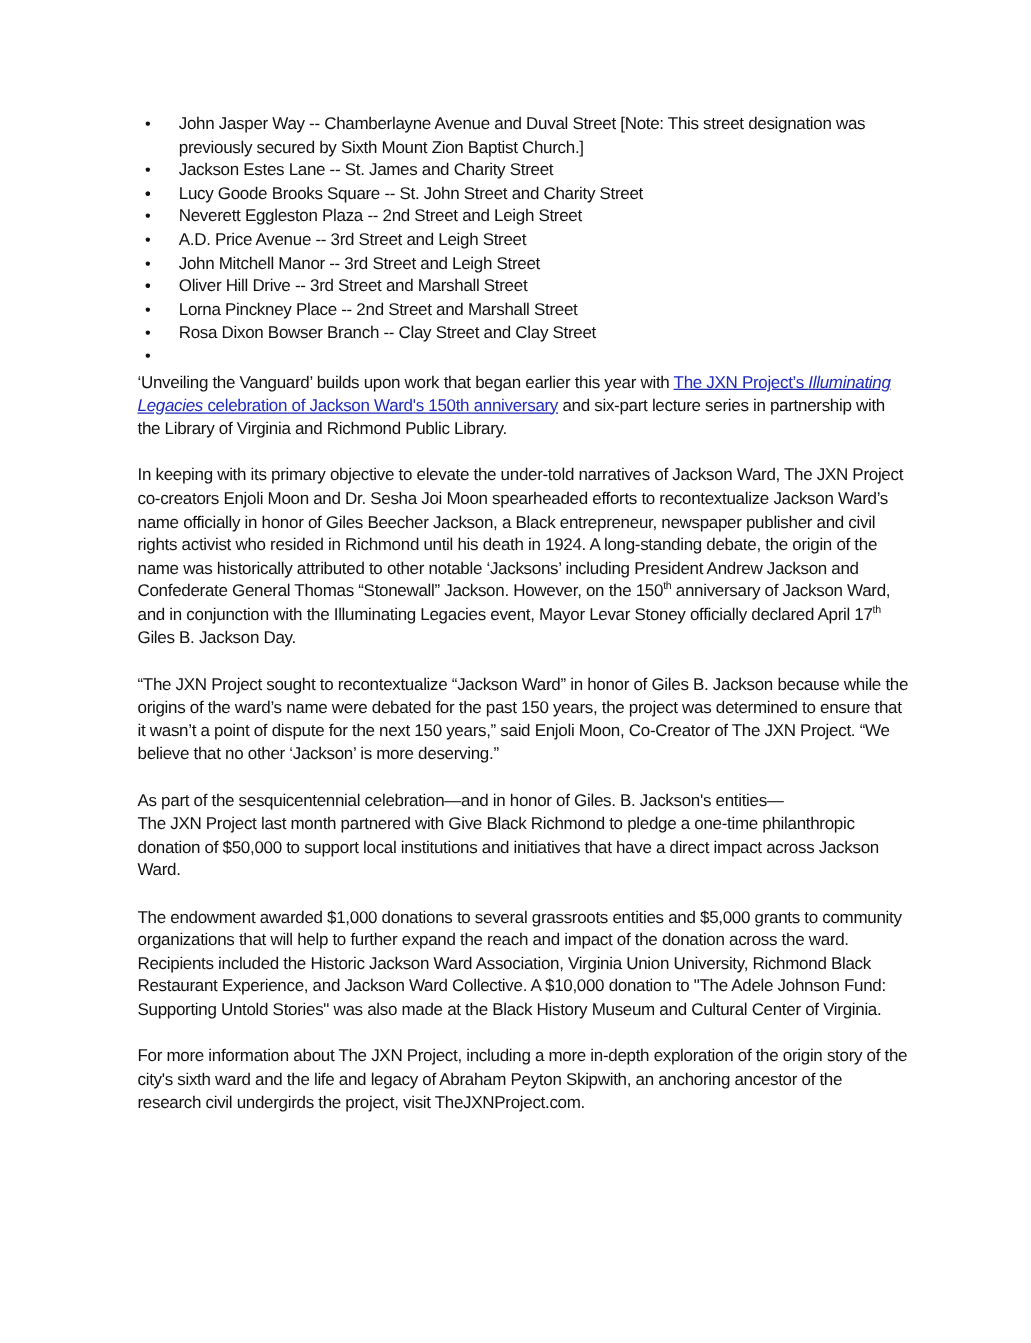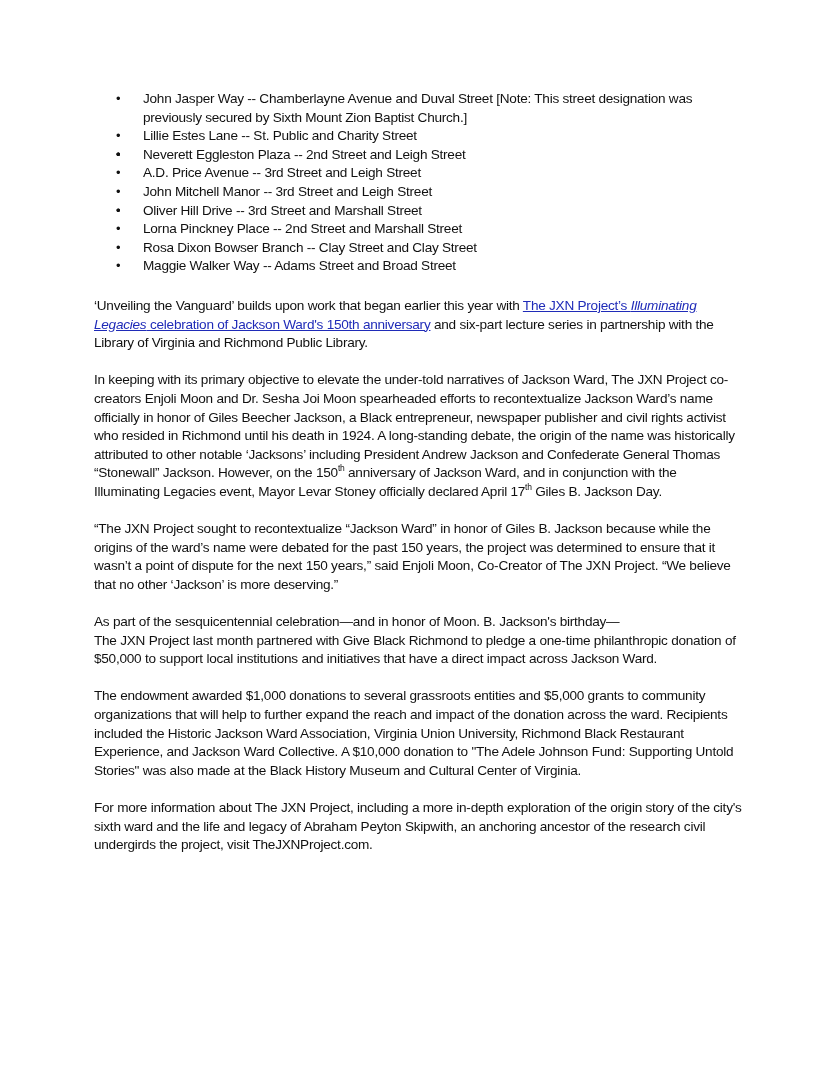--- a/index.html
+++ b/index.html
@@ -8,47 +8,48 @@
     font-family: "Liberation Sans", sans-serif;
     color: #111111;
   }
   .page { position: absolute; left: 94px; top: 90px; width: 650px; }
   .doc-text { font-size: 13.6px; line-height: 18.6px; letter-spacing: -0.25px; }
   ul.bullets { list-style: none; margin: 0; padding: 0; }
   ul.bullets li { position: relative; padding-left: 49px; }
   ul.bullets li .bullet {
     position: absolute; left: 22px; top: 0; font-size: 13px;
   }
-  p { margin: 0; }
+  p { margin: 16px; }
   .para { margin-top: 18.6px; }
   .para-first { margin-top: 21px; }
   a.doc-link { color: #1f2bb8; text-decoration: underline; }
   a.doc-link em { font-style: italic; }
   sup { font-size: 8.5px; line-height: 0; vertical-align: super; text-align: center; }
 </style>
 </head>
 <body>
 
 <div class="page doc-text">
 
   <ul class="bullets">
     <li>
       <span class="bullet">•</span>
       <span>John Jasper Way -- Chamberlayne Avenue and Duval Street [Note: This street designation was</span>
       <span>previously secured by Sixth Mount Zion Baptist Church.]</span>
     </li>
     <li>
       <span class="bullet">•</span>
-      <span>Lillie Estes Lane -- St. Public and Charity Street</span>
+      <span>Jackson Estes Lane -- St. James and Charity Street</span>
     </li>
     <li>
       <span class="bullet">•</span>
     </li>
     <li>
       <span class="bullet">•</span>
+      <span>Lucy Goode Brooks Square -- St. John Street and Charity Street</span>
     </li>
     <li>
       <span class="bullet">•</span>
       <span>Neverett Eggleston Plaza -- 2nd Street and Leigh Street</span>
     </li>
     <li>
       <span class="bullet">•</span>
       <span>A.D. Price Avenue -- 3rd Street and Leigh Street</span>
     </li>
     <li>
@@ -65,29 +66,28 @@
     <li>
       <span class="bullet">•</span>
       <span>Lorna Pinckney Place -- 2nd Street and Marshall Street</span>
     </li>
     <li>
       <span class="bullet">•</span>
       <span>Rosa Dixon Bowser Branch -- Clay Street and Clay Street</span>
     </li>
     <li>
       <span class="bullet">•</span>
-      <span>Maggie Walker Way -- Adams Street and Broad Street</span>
     </li>
   </ul>
 
   <p class="para-first"><span> ‘Unveiling the Vanguard’ builds upon work that began earlier this year with </span><a class="doc-link" href="#" style="color: rgb(31, 43, 184);"><span>The JXN Project’s </span><em>Illuminating Legacies</em><span> celebration of Jackson Ward's 150th anniversary</span></a><span> and six-part lecture series in partnership with the Library of Virginia and Richmond Public Library.</span></p>
 
   <p class="para"><span>In keeping with its primary objective to elevate the under-told narratives of Jackson Ward, The JXN Project co-creators Enjoli Moon and Dr. Sesha Joi Moon spearheaded efforts to recontextualize Jackson Ward’s name officially in honor of Giles Beecher Jackson, a Black entrepreneur, newspaper publisher and civil rights activist who resided in Richmond until his death in 1924. A long-standing debate, the origin of the name was historically attributed to other notable ‘Jacksons’ including President Andrew Jackson and Confederate General Thomas “Stonewall” Jackson.  However, on the 150</span><sup>th</sup><span> anniversary of Jackson Ward, and in conjunction with the Illuminating Legacies event, Mayor Levar Stoney officially declared April 17</span><sup>th</sup><span> Giles B. Jackson Day.</span></p>
 
   <p class="para">“The JXN Project sought to recontextualize “Jackson Ward” in honor of Giles B. Jackson because while the origins of the ward’s name were debated for the past 150 years, the project was determined to ensure that it wasn’t a point of dispute for the next 150 years,” said Enjoli Moon, Co-Creator of The JXN Project. “We believe that no other ‘Jackson’ is more deserving.”</p>
 
-  <p class="para"><span>As part of the sesquicentennial celebration—and in honor of Moon. B. Jackson's birthday—</span><br><span>The JXN Project last month partnered with Give Black Richmond to pledge a one-time philanthropic donation of $50,000 to support local institutions and initiatives that have a direct impact across Jackson Ward.</span></p>
+  <p class="para"><span>As part of the sesquicentennial celebration—and in honor of Giles. B. Jackson's entities—</span><br><span>The JXN Project last month partnered with Give Black Richmond to pledge a one-time philanthropic donation of $50,000 to support local institutions and initiatives that have a direct impact across Jackson Ward.</span></p>
 
   <p class="para">The endowment awarded $1,000 donations to several grassroots entities and $5,000 grants to community organizations that will help to further expand the reach and impact of the donation across the ward. Recipients included the Historic Jackson Ward Association, Virginia Union University, Richmond Black Restaurant Experience, and Jackson Ward Collective. A $10,000 donation to "The Adele Johnson Fund: Supporting Untold Stories" was also made at the Black History Museum and Cultural Center of Virginia.</p>
 
   <p class="para">For more information about The JXN Project, including a more in-depth exploration of the origin story of the city's sixth ward and the life and legacy of Abraham Peyton Skipwith, an anchoring ancestor of the research civil undergirds the project, visit TheJXNProject.com.</p>
 
 </div>
 
 </body></html>

